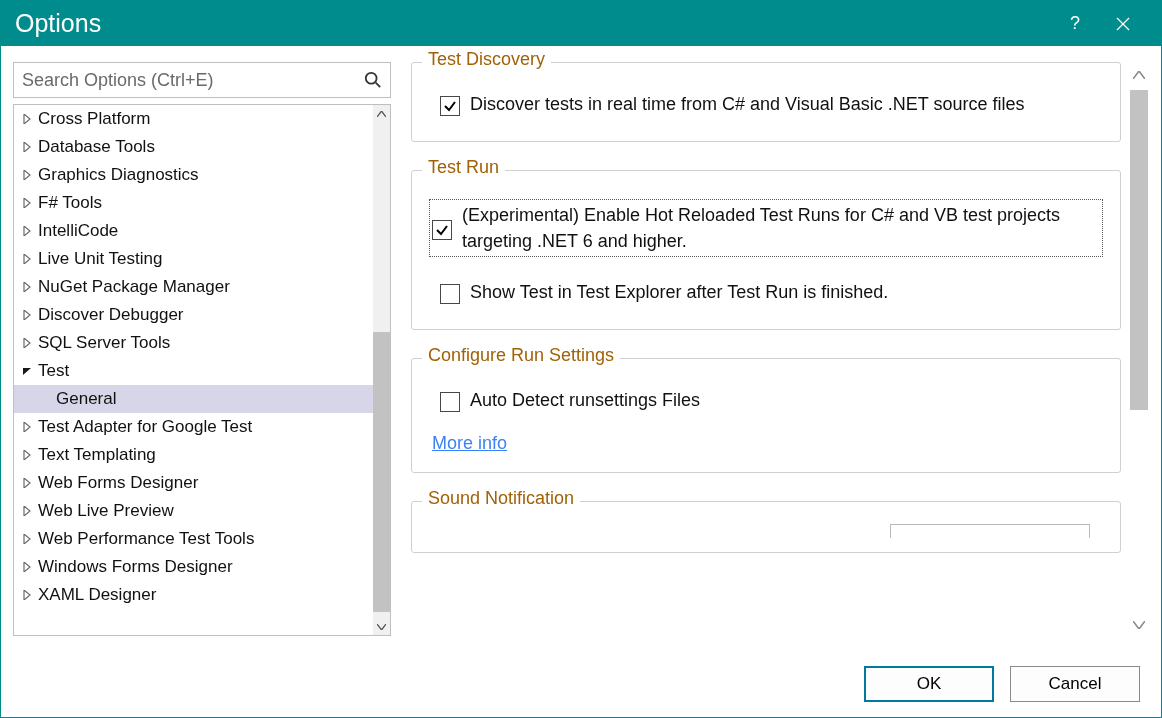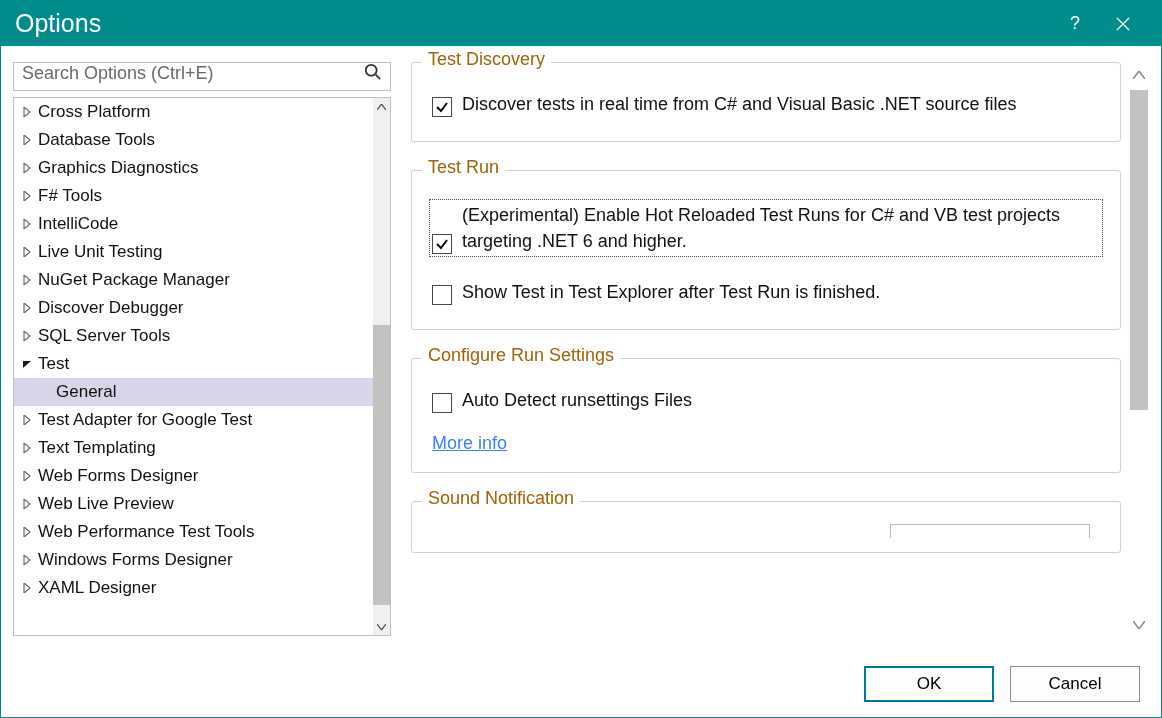--- a/index.html
+++ b/index.html
@@ -3,39 +3,39 @@
 <meta charset="utf-8">
 <style>
 * { box-sizing: border-box; margin: 0; padding: 0; font-family: "Segoe UI", Tahoma, sans-serif; }
 body { width: 1162px; height: 718px; background: #fff; overflow: hidden; border: 1px solid #008c8c; }
 .titlebar { height: 45px; background: #008c8c; display: flex; align-items: center; padding: 0 14px; color: #fff; }
 .titlebar .title { font-size: 25px; flex: 1; }
 .titlebar .tb-btn { width: 48px; height: 45px; display: flex; align-items: center; justify-content: center; font-size: 18px; cursor: pointer; }
 .titlebar .tb-btn.close { font-size: 20px; }
 .content { display: flex; height: 590px; padding: 16px 8px 0 12px; gap: 20px; }
 .left-pane { width: 378px; display: flex; flex-direction: column; }
-.search-wrap { border: 1px solid #bfbfbf; height: 29px; display: flex; align-items: flex-start; padding: 0 8px; margin-bottom: 6px; }
+.search-wrap { border: 1px solid #bfbfbf; height: 36px; display: flex; align-items: center; padding: 0 8px; margin-bottom: 6px; }
 .search-wrap input { border: none; outline: none; flex: 1; font-size: 18px; color: #333; background: transparent; }
 .search-wrap input::placeholder { color: #6a6a6a; }
 .search-wrap .mag { width: 18px; height: 18px; }
 .tree-wrap { border: 1px solid #bfbfbf; flex: 1; display: flex; overflow: hidden; }
 .tree { flex: 1; overflow: hidden; }
 .tree-item { display: flex; align-items: center; height: 28px; padding-left: 6px; font-size: 17px; color: #111; cursor: default; }
 .tree-item.sub { padding-left: 42px; background: #d6d6e8; }
 .tree-caret { width: 14px; height: 14px; margin-right: 4px; display: inline-flex; align-items: center; justify-content: center; }
 .tree-scroll { width: 17px; background: #f0f0f0; display: flex; flex-direction: column; align-items: center; }
 .tree-scroll .arrow { height: 17px; width: 17px; display: flex; align-items: center; justify-content: center; font-size: 10px; color: #555; }
 .tree-scroll .track { flex: 1; position: relative; width: 17px; }
 .tree-scroll .thumb { position: absolute; left: 0; width: 17px; background: #c2c2c2; }
 
 .right-pane { flex: 1; display: flex; }
 .settings { flex: 1; padding-right: 4px; }
 .group { border: 1px solid #d0d0d0; border-radius: 3px; position: relative; padding: 22px 20px 18px 20px; margin-bottom: 28px; }
 .group-title { position: absolute; top: -14px; left: 10px; background: #fff; padding: 0 6px; font-size: 18px; color: #a16207; }
-.check-row { display: flex; align-items: flex-end; margin: 6px 0; }
+.check-row { display: flex; align-items: center; margin: 6px 8px; }
 .check-row.focused { border: 1px dotted #555; padding: 2px; margin-left: -3px; margin-right: -3px; }
 .checkbox { width: 20px; height: 20px; border: 1px solid #474747; margin-top: 3px; margin-right: 10px; flex-shrink: 0; display: flex; align-items: center; justify-content: center; font-size: 16px; font-weight: bold; color: #000; }
 .check-label { font-size: 18px; line-height: 26px; color: #111; }
 .link { color: #3b82f6; text-decoration: underline; font-size: 18px; cursor: pointer; display: inline-block; margin-top: 14px; }
 .right-scroll { width: 28px; display: flex; flex-direction: column; align-items: center; padding-top: 2px; }
 .right-scroll .arrow { width: 22px; height: 22px; display: flex; align-items: center; justify-content: center; color: #8a8a8a; font-size: 16px; }
 .right-scroll .track { flex: 1; width: 18px; position: relative; }
 .right-scroll .thumb { position: absolute; top: 4px; height: 320px; width: 18px; background: #c2c2c2; }
 
 .buttons { position: absolute; bottom: 16px; right: 22px; display: flex; gap: 16px; }

